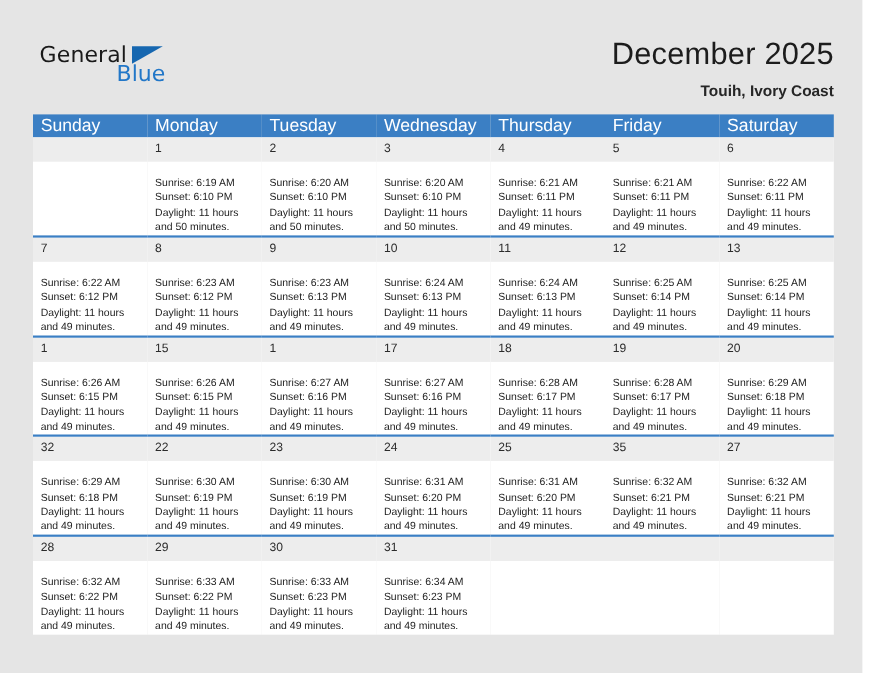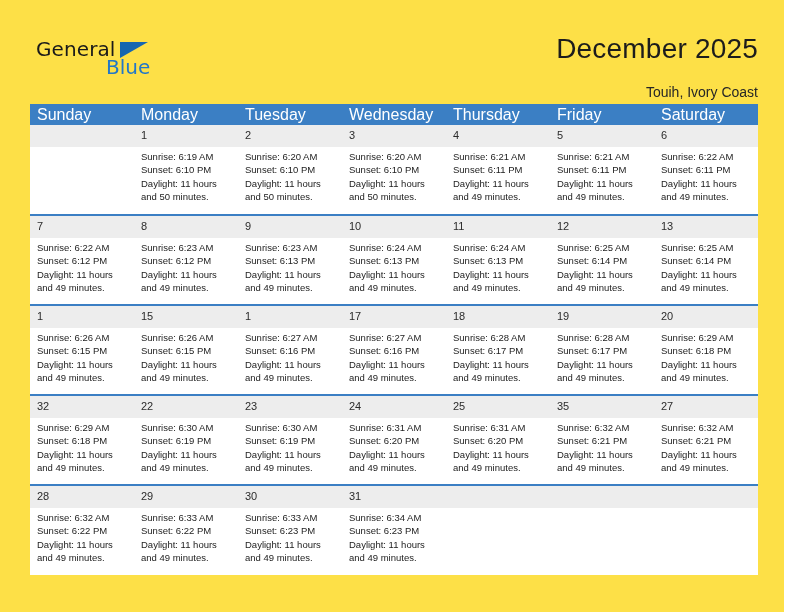--- a/index.html
+++ b/index.html
@@ -7,21 +7,21 @@
     margin: 0; padding: 0;
     width: 792px; height: 612px;
     background: #ffffff;
     font-family: "Liberation Sans", sans-serif;
     -webkit-font-smoothing: antialiased;
   }
   .page {
     position: relative;
     width: 784px;
     height: 612px;
-    background: #fde047;
+    background: #e5e5e5;
     overflow: hidden;
   }
 
   
   .top {
     position: absolute;
     left: 0; top: 0;
     width: 792px;
     height: 100px;
   }
@@ -68,23 +68,23 @@
   }
   .month-title {
     font-size: 28px;
     font-weight: 400;
     color: #1c1c1c;
     line-height: 34px;
     letter-spacing: 0.2px;
     font-family: "Liberation Sans", sans-serif;
   }
   .location {
-    margin-top: 17px;
+    margin-top: 7px;
     font-size: 14px;
-    font-weight: 400;
+    font-weight: 700;
     color: #262626;
     line-height: 18px;
     font-family: "Liberation Sans", sans-serif;
   }
 
   
   .calendar {
     position: absolute;
     left: 30px;
     top: 104px;
@@ -121,21 +121,21 @@
     font-size: 11px;
     line-height: 11px;
     padding: 5px 0 6px 7px;
     height: 22px;
     font-family: "Liberation Sans", sans-serif;
   }
   .cell-empty .daynum {
     background: #ededed;
   }
   .info {
-    padding: 3px 5px 0 7px;
+    padding: 13px 5px 0 7px;
     font-size: 9.5px;
     line-height: 13.4px;
     color: #222222;
     font-family: "Liberation Sans", sans-serif;
   }
   .info div { white-space: nowrap; }
 </style>
 </head>
 <body>
 

